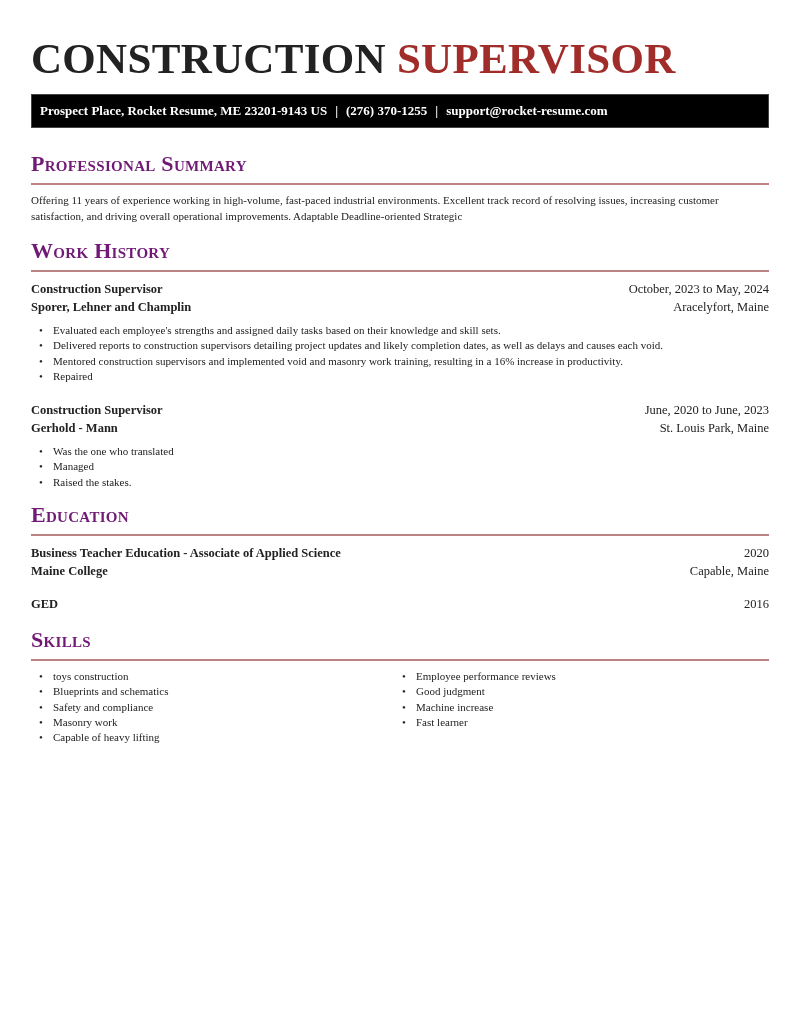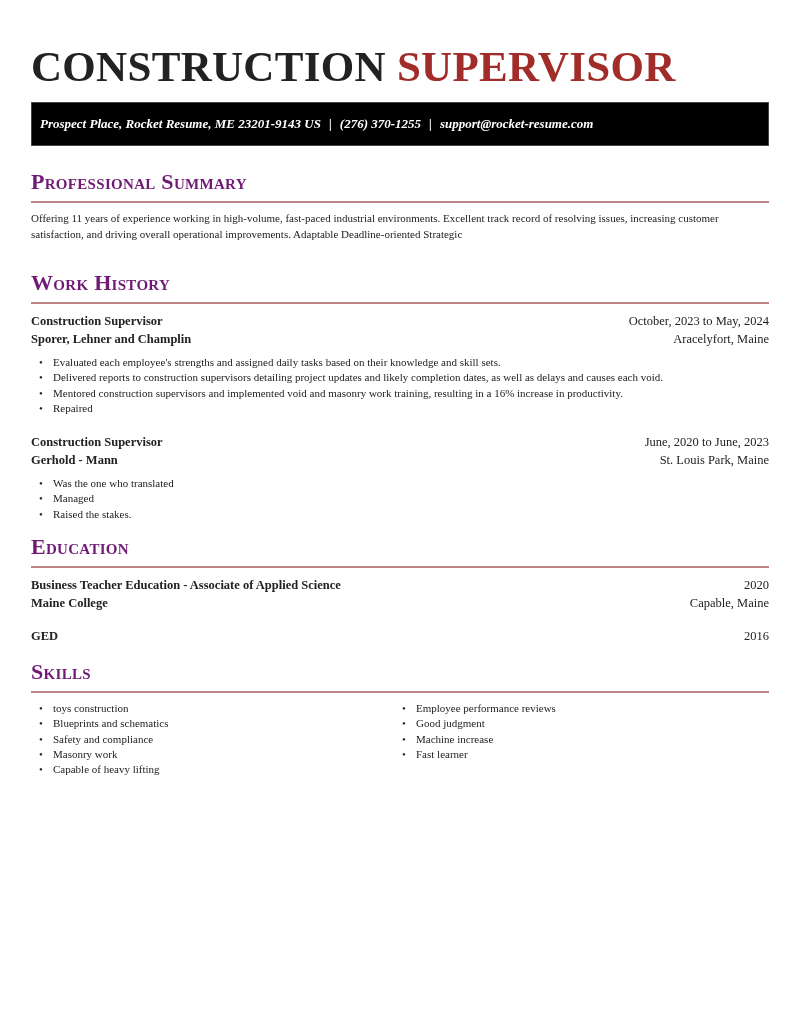--- a/index.html
+++ b/index.html
@@ -2,42 +2,41 @@
 <html><head>
   <meta charset="utf-8">
   <style>
     * { box-sizing: border-box; margin: 0; padding: 0; }
     html, body { width: 800px; height: 1035px; background: #ffffff; }
     body {
       font-family: "Liberation Serif", "DejaVu Serif", serif;
       color: #222222;
       position: relative;
     }
-    .page { padding: 16px 31px; }
+    .page { padding: 8px 31px; }
     .name {
       font-size: 43px;
       font-weight: bold;
       letter-spacing: 0.3px;
       padding-top: 27px;
       line-height: 48px;
       height: 86px;
       color: #222222;
     }
     .name .accent { color: #a12d2a; }
     .contact-bar {
       background: #000000;
       color: #ffffff;
-      height: 44px;
+      height: 34px;
       display: flex;
       align-items: center;
       padding: 0 8px;
       font-size: 13px;
       font-weight: bold;
       border: 1px solid #444;
-      font-style: italic;
     }
     .contact-bar .sep { margin: 0 8px; }
     .section-title {
       font-size: 22px;
       font-weight: bold;
       font-variant: small-caps;
       letter-spacing: 0.3px;
       color: #701a75;
       line-height: 26px;
     }
@@ -99,21 +98,21 @@
     <span class="sep">|</span>
     <span>support@rocket-resume.com</span>
   </div>
 
   <section style="margin-top:23px;">
     <h2 class="section-title">Professional Summary</h2>
     <div class="rule"></div>
     <p class="summary-text">Offering 11 years of experience working in high-volume, fast-paced industrial environments. Excellent track record of resolving issues, increasing customer satisfaction, and driving overall operational improvements. Adaptable Deadline-oriented Strategic</p>
   </section>
 
-  <section style="margin-top:28px;">
+  <section style="margin-top:14px;">
     <h2 class="section-title">Work History</h2>
     <div class="rule"></div>
 
     <div>
       <div class="row">
         <span class="left">Construction Supervisor</span>
         <span>October, 2023 to May, 2024</span>
       </div>
       <div class="row">
         <span class="left">Sporer, Lehner and Champlin</span>

